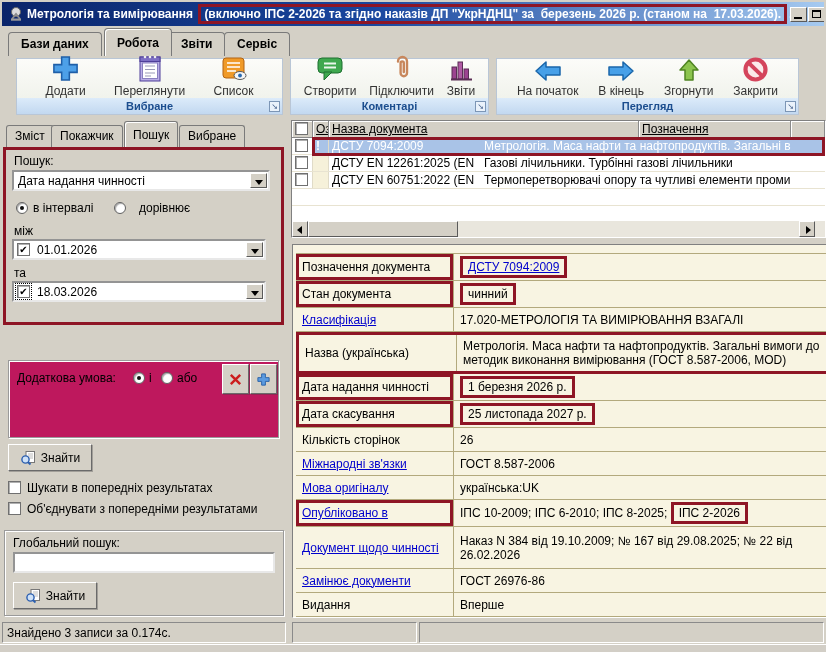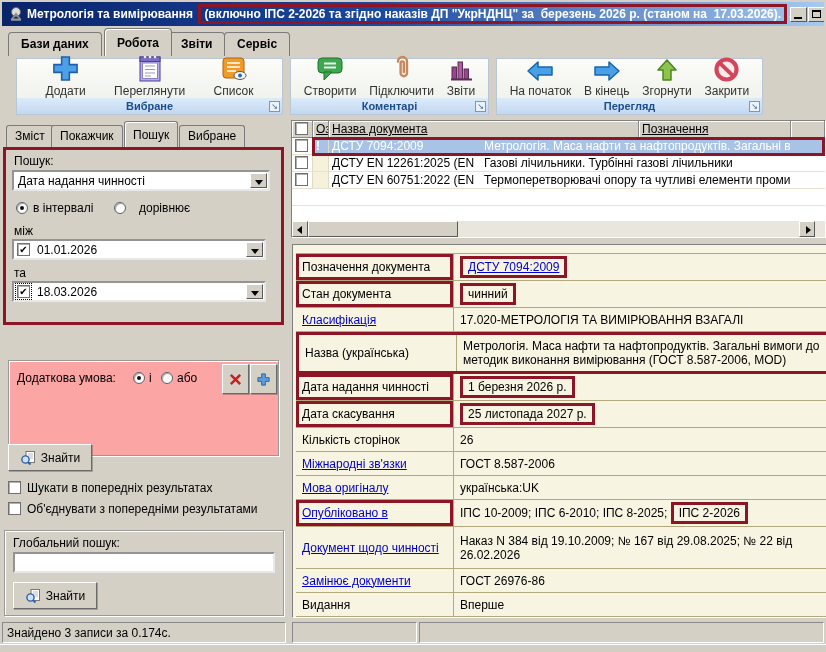--- a/index.html
+++ b/index.html
@@ -262,21 +262,21 @@
               <path d="M3 22.5h21" stroke="#5a2d55" stroke-width="2"></path>
             </svg>
         </span>
         <span>Звіти</span>
       </div>
     </div>
     <div class="tb-caption">Коментарі</div>
     <div class="tb-exp">↘</div>
   </div>
 
-  <div class="tb-group" style="left:496px; width:267px;">
+  <div class="tb-group" style="left:496px; width:303px;">
     <div class="tb-body">
       <div class="tb-btn">
         <span class="ticon">
           <svg viewBox="0 0 30 24" width="30" height="24">
               <path d="M13 3 L3 12 L13 21 V16 H27 V8 H13 Z" fill="#47a0e8" stroke="#1a66aa" stroke-width="1.5" stroke-linejoin="round"></path>
             </svg>
         </span>
         <span>На початок</span>
       </div>
       <div class="tb-btn">
@@ -336,21 +336,21 @@
   </div>
 
   <div class="static-label" style="left:8px; top:116px;">та</div>
   <div class="combo" style="left:6px; top:131px; width:254px;">
     <span class="chk focused" style="left:3px; top:2px;">✔</span>
     <span class="ctext" style="left:23px;">18.03.2026</span>
     <span class="dd-btn"></span>
   </div>
 </div>
 
-<div class="abs etched" style="left:8px; top:360px; width:271px; height:96px; background:#fca5a5;">
+<div class="abs etched" style="left:8px; top:360px; width:271px; height:78px; background:#be185d;">
   <span class="static-label" style="left:8px; top:10px;">Додаткова умова:</span>
   <span class="radio on" style="left:124px; top:11px;"></span>
   <span class="static-label" style="left:140px; top:10px;">і</span>
   <span class="radio" style="left:152px; top:11px;"></span>
   <span class="static-label" style="left:168px; top:10px;">або</span>
   <div class="btn3d" style="left:213px; top:3px; width:27px; height:30px;">
     <svg viewBox="0 0 16 16" width="15" height="15">
         <path d="M3 3 L13 13 M13 3 L3 13" stroke="#cc1d1d" stroke-width="2.6"></path>
       </svg>
   </div>

